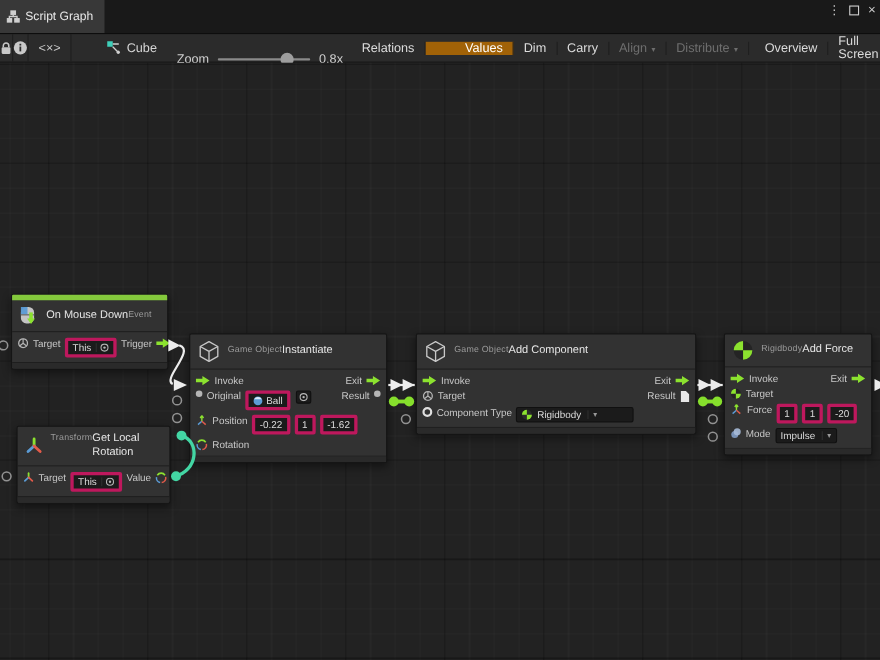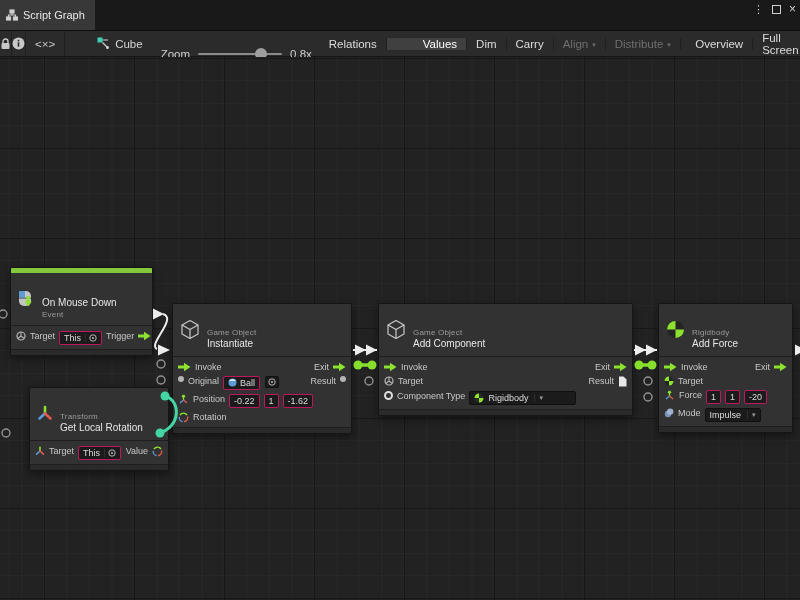--- a/index.html
+++ b/index.html
@@ -13,21 +13,21 @@
   .win-icons { position:absolute; right:4px; top:0; height:18px; display:flex; align-items:center; gap:8px; color:#cfcfcf; }
   .win-icons .dots { font-size:11px; letter-spacing:0; }
   .win-icons .maxi { width:9px; height:9px; border:1px solid #cfcfcf; display:inline-block; }
   .win-icons .close { font-size:12px; line-height:1; }
 
   
   .toolbar { position:relative; height:27px; background:#2b2b2b; border-top:1px solid #0d0d0d; border-bottom:1px solid #151515; display:flex; align-items:stretch; font-size:11.5px; }
   .tb-btn { display:flex; align-items:center; justify-content:center; padding:0 9px; border-right:1px solid #1f1f1f; color:#dcdcdc; }
   .tb-btn.sq { width:24px; padding:0; }
   .tb-btn.wide { width:70px; }
-  .tb-btn.active { background:#404040; color:#fff;padding-left:36px; }
+  .tb-btn.active { background:#a16207; color:#fff;padding-left:36px; }
   .tb-btn.disabled { color:#6e6e6e; }
   .tb-spacer { flex:0 0 22px; }
   .tb-right { margin-left:auto; display:flex; align-items:center; }
   .cube-chip { display:flex; align-items:center; gap:5px; padding:0 10px; color:#d6d6d6; }
   .zoom-group { display:flex; align-items:center; gap:8px; padding:0 8px; color:#cfcfcf;margin-top:20px; }
   .zoom-track { position:relative; width:84px; height:2px; background:#8a8a8a; border-radius:1px; }
   .zoom-handle { position:absolute; top:-5px; left:57px; width:12px; height:12px; border-radius:50%; background:#9e9e9e; }
   .caret { font-size:7px; margin-left:4px; position:relative; top:1px; }
   .tb-gap { width:8px; border-right:none; }
 
@@ -39,28 +39,28 @@
       repeating-linear-gradient(to bottom, rgba(0,0,0,.38) 0 1px, transparent 1px 90px),
       repeating-linear-gradient(to right, rgba(255,255,255,.022) 0 1px, transparent 1px 22.5px),
       repeating-linear-gradient(to bottom, rgba(255,255,255,.022) 0 1px, transparent 1px 22.5px);
     background-position: 44px 0, 0 1px, 21.5px 0, 0 1px; }
   .wires { position:absolute; inset:0; z-index:5; pointer-events:none; }
 
   
   .node { position:absolute; z-index:2; background:#323232; border:1px solid #151515; border-radius:2px; box-shadow:0 3px 8px rgba(0,0,0,.45); }
   .event-strip { height:5px; background:#84C93C; border-radius:1px 1px 0 0; }
   .node-header { display:flex; align-items:center; gap:7px; padding:5px 8px 5px 7px; }
-  .node-titles { display:flex; flex-direction:column; line-height:1.25;margin-top:19px; }
+  .node-titles { display:flex; flex-direction:row; line-height:1.25; }
   .node-sub { font-size:8px; color:#9b9b9b; letter-spacing:.2px; }
   .node-title { font-size:10px; color:#e6e6e6; }
   .node-body { border-top:1px solid #1e1e1e; padding:3px 0 2px; }
   .node-footer { height:6px; background:#2a2a2a; border-top:1px solid #1e1e1e; border-radius:0 0 2px 2px; }
   .row { display:flex; align-items:flex-start; gap:4px; padding:2px 5px; font-size:9px; color:#c8c8c8; min-height:14px; }
   .spring { margin-left:auto; }
-  .chip { display:inline-flex; align-items:center; gap:3px; background:#1b1b1b; border:1px solid #be185d; border-radius:2px; padding:1px 4px; font-size:9px; color:#dcdcdc; }
+  .chip { display:inline-flex; align-items:center; gap:3px; background:#1b1b1b; border:3px solid #be185d; border-radius:2px; padding:1px 4px; font-size:9px; color:#dcdcdc; }
   .chip .seg { border-left:1px solid #2e2e2e; padding-left:3px; margin-left:1px; display:inline-flex; align-items:center; }
   .picker { display:inline-flex; align-items:center; justify-content:center; background:#1b1b1b; border:1px solid #101010; border-radius:2px; width:14px; height:12px; margin-left:1px; }
   .dropdown { display:inline-flex; align-items:center; gap:4px; background:#1b1b1b; border:1px solid #101010; border-radius:2px; padding:1px 4px; font-size:9px; color:#dcdcdc; }
   .dropdown .dd-caret { font-size:7px; color:#9a9a9a; border-left:1px solid #2e2e2e; padding-left:4px; margin-left:2px; }
   .dot-port { width:6px; height:6px; border-radius:50%; background:#b5b5b5; flex:0 0 6px; }
   .ring-port { width:9px; height:9px; border-radius:50%; border:2px solid #e0e0e0; flex:0 0 9px; }
   .icon { display:inline-flex; flex:none; }
 </style>
 </head>
 <body>
@@ -341,21 +341,21 @@
                   <path d="M4.6 9.7 A4.2 4.2 0 0 1 1.3 4.8" stroke="#5b9bd5"></path>
                 </g>
               </svg>
           </span>
           <span>Rotation</span>
         </div>
       </div>
       <div class="node-footer"></div>
     </div>
 
-    <div class="node" style="left:29px; top:330px; width:140px;">
+    <div class="node" style="left:15px; top:330px; width:140px;">
       <div class="node-header">
         <span class="icon">
           <svg width="16" height="17" viewBox="0 0 16 17">
               <g stroke-width="2.6" stroke-linecap="round">
                 <path d="M8 8.5 V2" stroke="#8CE22F"></path>
                 <path d="M8 8.5 L2.5 13.5" stroke="#5b9bd5"></path>
                 <path d="M8 8.5 L13.5 13.5" stroke="#e25b4a"></path>
               </g>
             </svg>
         </span>

